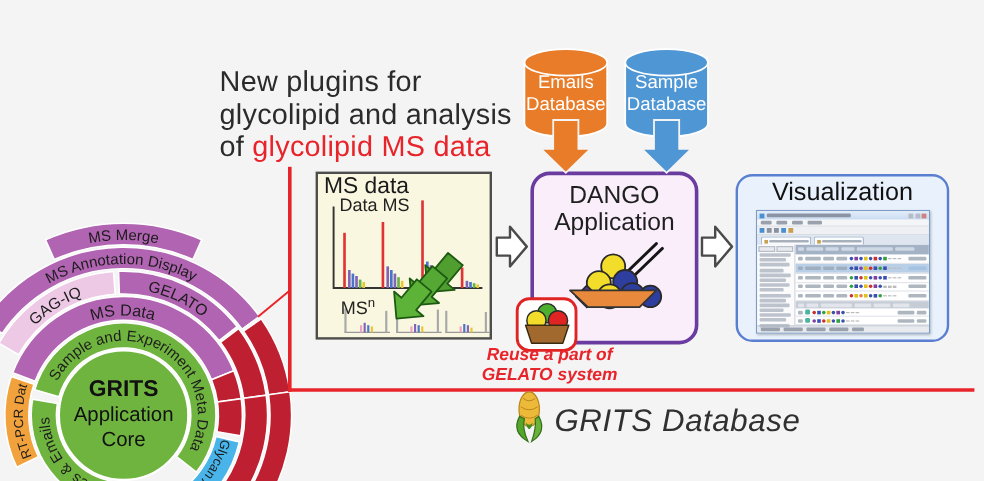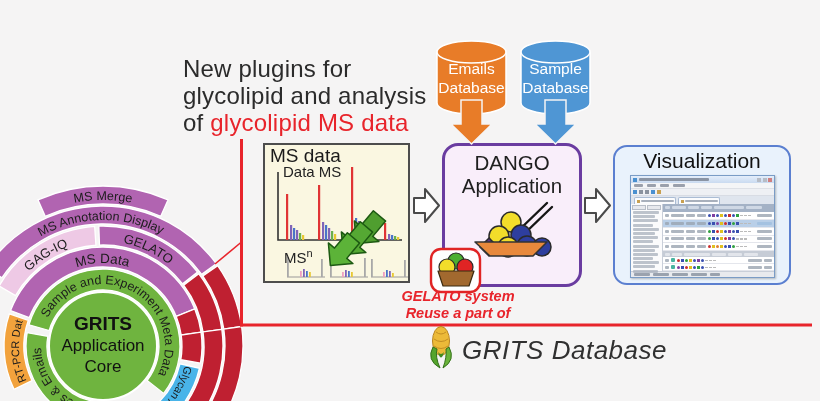--- a/index.html
+++ b/index.html
@@ -244,22 +244,22 @@
   <div id="msn-label" class="abs txt"><span>MS</span><sup>n</sup></div>
 
   <div id="dango-title" class="abs txt">
     <div>DANGO</div>
     <div>Application</div>
   </div>
 
   <div id="viz-title" class="abs txt">Visualization</div>
 
   <div id="reuse-note" class="abs txt">
+    <div>Reuse a part of</div>
     <div>GELATO system</div>
-    <div>Reuse a part of</div>
   </div>
 
   <div id="brand" class="abs txt">GRITS Database</div>
 
   <div id="mini-window" class="abs">
     <div class="mw-titlebar">
       <span class="ic"></span>
         <span class="tl"></span>
       <span class="mw-ctrl">
           <span></span>

